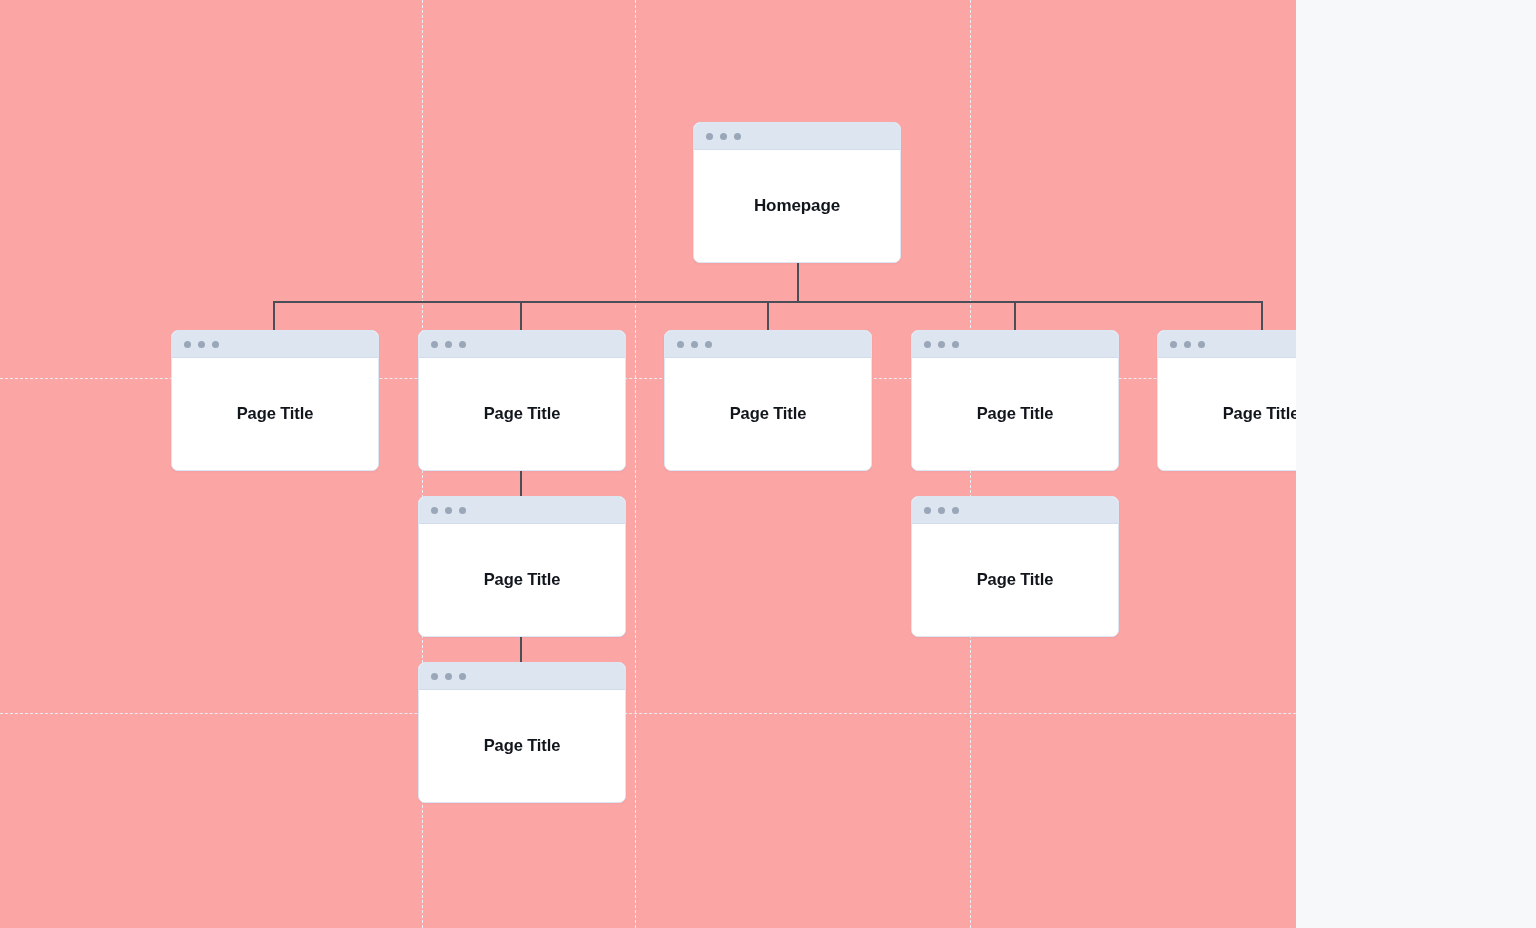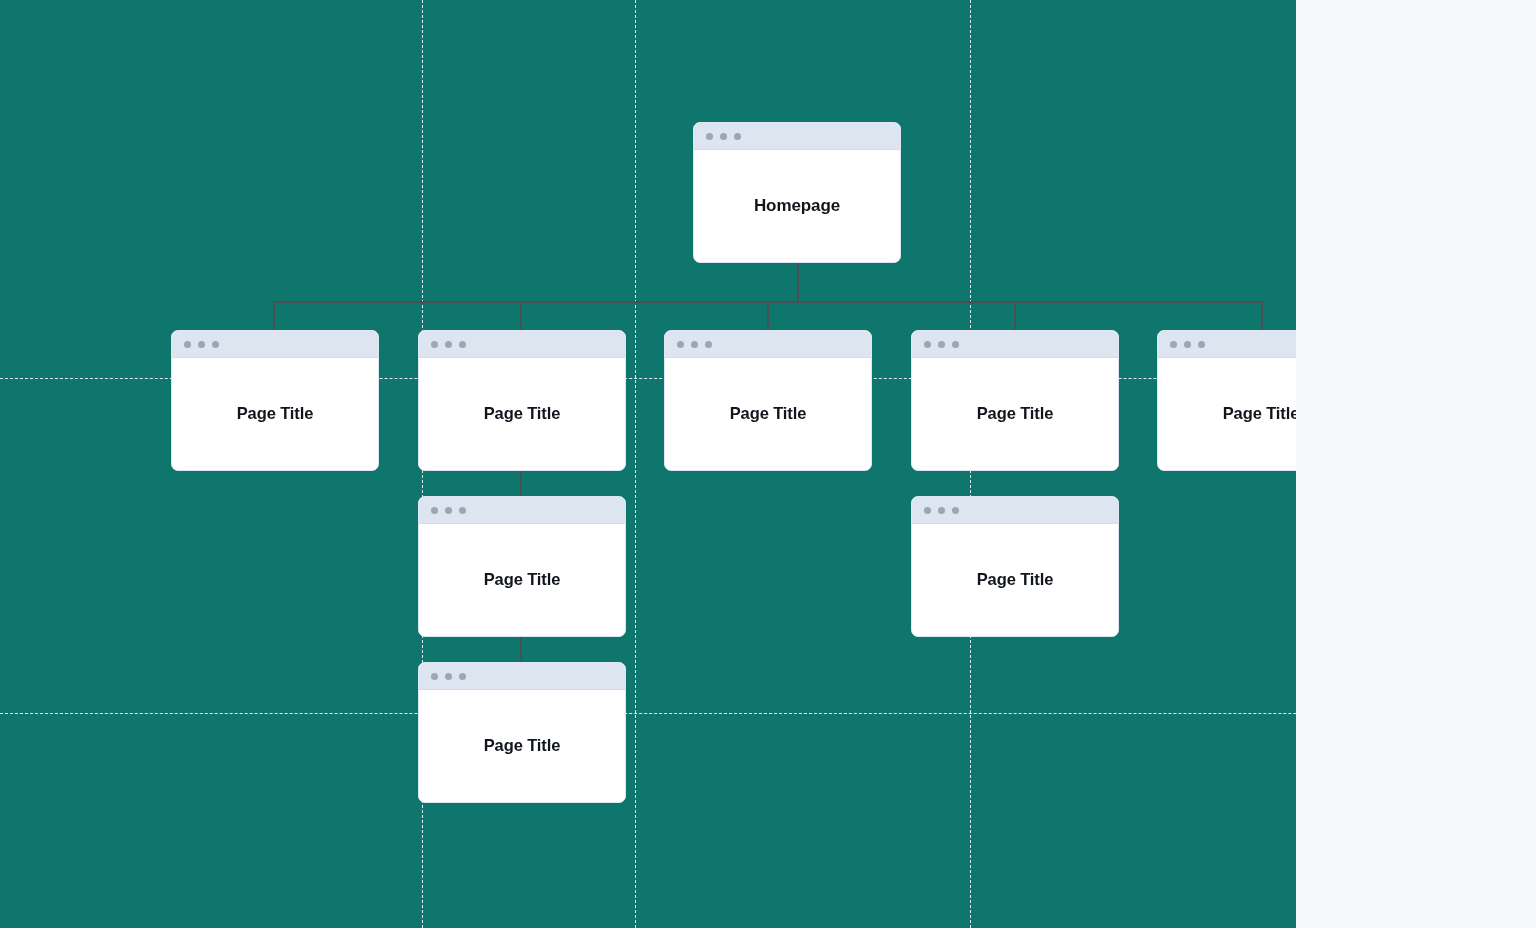--- a/index.html
+++ b/index.html
@@ -13,21 +13,21 @@
     overflow: hidden;
     background: #f6f8fa;
     font-family: "Liberation Sans", sans-serif;
     -webkit-font-smoothing: antialiased;
   }
 
   #canvas {
     position: relative;
     width: 1296px;
     height: 928px;
-    background: #0f766e;
+    background: #fca5a5;
     overflow: hidden;
   }
 
   
   #grid-layer {
     position: absolute;
     left: 0;
     top: 0;
     width: 1536px;
     height: 928px;

